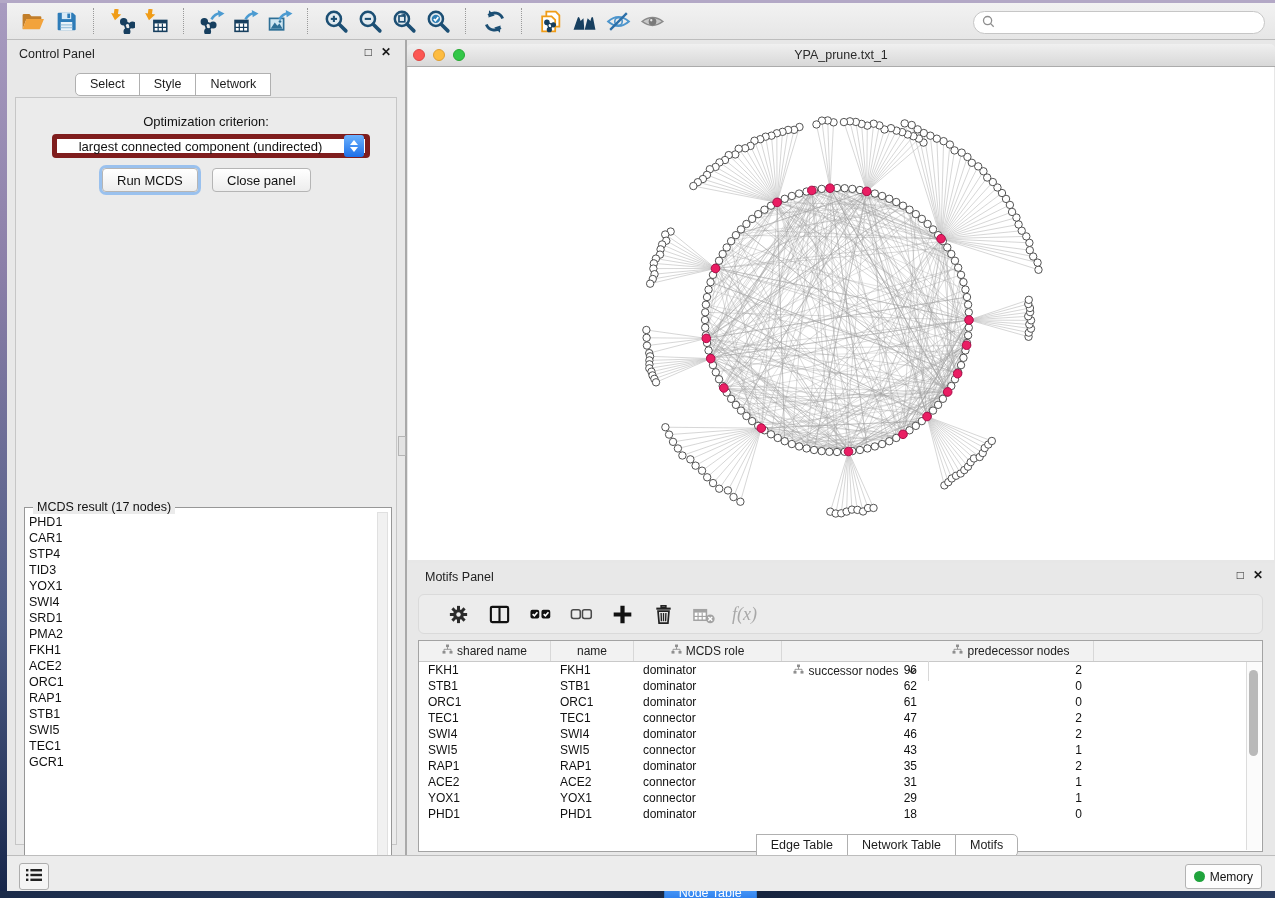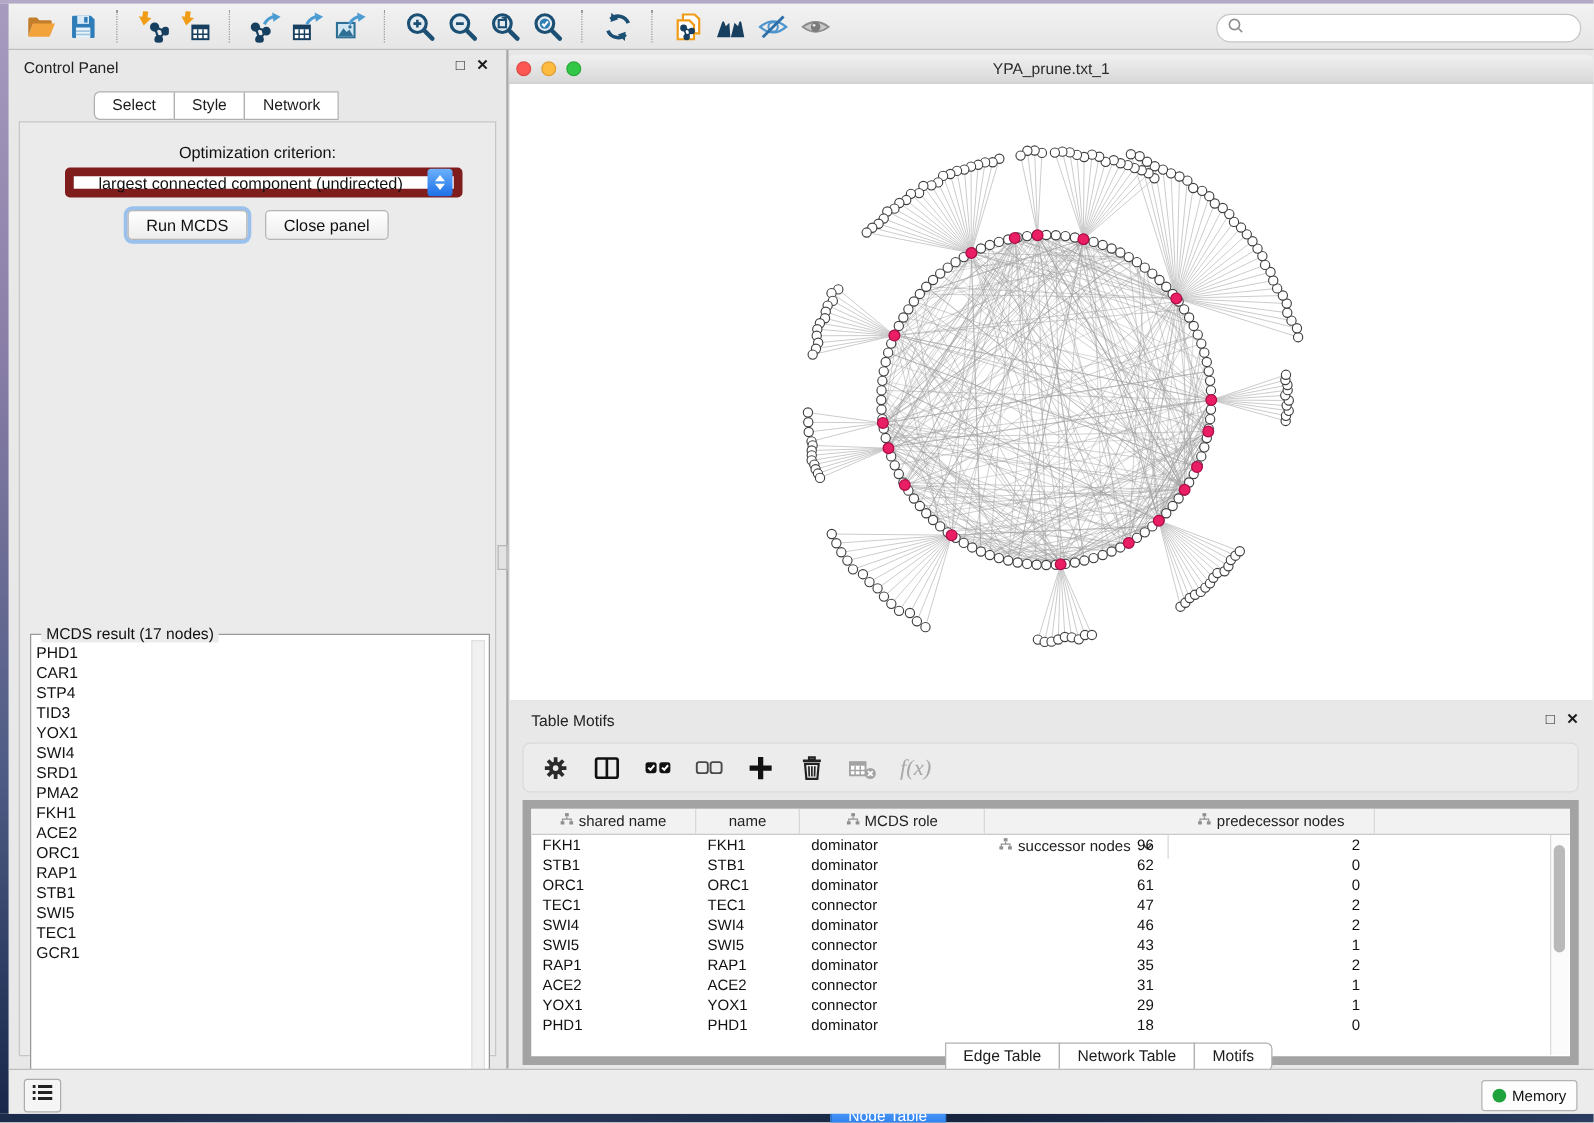--- a/index.html
+++ b/index.html
@@ -31,21 +31,21 @@
   #cp-tabs{position:absolute;left:0;top:33px;width:398px;display:flex;justify-content:center;}
   .seg-tab{height:21px;line-height:21px;padding:0 14px;font-size:12.5px;background:#fff;
     border:1px solid #b0b0b0;margin-left:-1px;text-align:center;}
   .seg-tab:first-child{border-radius:5px 0 0 5px;margin-left:0;}
   .seg-tab:last-child{border-radius:0 5px 5px 0;}
   .seg-tab.active{background:linear-gradient(#5aa8fd,#2173e8);border-color:#2f7ad1;color:#fff;margin-top:48px;}
   #cp-inner{position:absolute;left:8px;top:57px;width:382px;height:748px;background:#ebebeb;
     border:1px solid #c6c6c6;box-sizing:border-box;}
   #opt-label{position:absolute;left:0;top:16px;width:100%;text-align:center;font-size:13px;color:#111;}
   #opt-select{position:absolute;left:36px;top:36px;width:318px;height:24px;background:#fff;
-    border:7px solid #7f1d1d;border-radius:4px;display:flex;align-items:center;box-sizing:border-box;}
+    border:5px solid #7f1d1d;border-radius:4px;display:flex;align-items:center;box-sizing:border-box;}
   #opt-select .sel-text{flex:1;text-align:center;font-size:13px;color:#111;white-space:nowrap;overflow:hidden;}
   #opt-select .stepper{width:20px;height:22px;border-radius:3px;margin-right:1px;
     background:linear-gradient(#6cb2fe,#1d6fe8);display:flex;flex-direction:column;
     align-items:center;justify-content:center;gap:2px;}
   .chev{width:0;height:0;border-left:4px solid transparent;border-right:4px solid transparent;}
   .chev.up{border-bottom:5px solid #fff;}
   .chev.down{border-top:5px solid #fff;}
   .cp-btn{position:absolute;top:70px;height:24px;background:linear-gradient(#ffffff,#ededed);
     border:1px solid #b5b5b5;border-radius:4px;font-size:13px;font-family:"Liberation Sans",sans-serif;
     color:#111;padding:0 14px;}
@@ -70,24 +70,24 @@
   #light-red{left:6px;background:#fc5753;border:1px solid #df4744;}
   #light-yellow{left:26px;background:#fdbc40;border:1px solid #de9f34;}
   #light-green{left:46px;background:#33c748;border:1px solid #27aa35;}
   #net-title{position:absolute;left:0;top:4px;width:100%;text-align:center;font-size:12.5px;color:#2b2b2b;}
   #net-view{position:absolute;left:1px;top:27px;width:866px;height:493px;background:#fff;}
   
   #table-panel{left:407px;top:563px;width:868px;height:292px;background:#e8e8e8;}
   #tp-toolbar{position:absolute;left:11px;top:31px;width:845px;height:40px;background:#ececec;
     border:1px solid #dadada;border-radius:6px;display:flex;align-items:center;padding-left:14px;
     box-sizing:border-box;gap:4px;}
-  .tp-btn{width:37px;height:32px;display:flex;align-items:center;justify-content:flex-start;}
+  .tp-btn{width:37px;height:32px;display:flex;align-items:center;justify-content:flex-end;}
   .tp-btn svg{width:23px;height:23px;}
   #node-table{position:absolute;left:11px;top:77px;width:845px;height:212px;background:#fff;
-    border:7px solid #a3a3a3;box-sizing:border-box;overflow:hidden;}
+    border:1px solid #a3a3a3;box-sizing:border-box;overflow:hidden;}
   #tbl-header{display:flex;height:20px;background:#f2f2f2;border-bottom:1px solid #c9c9c9;}
   .hcell{display:flex;align-items:center;justify-content:center;gap:4px;font-size:12px;color:#222;
     border-right:1px solid #d8d8d8;box-sizing:border-box;height:20px;}
   .trow{display:flex;height:16px;align-items:center;}
   .tcell{font-size:12px;color:#111;box-sizing:border-box;white-space:nowrap;overflow:hidden;}
   .tcell.left{padding-left:9px;text-align:left;}
   .tcell.right{padding-right:12px;text-align:right;}
   #tbl-scroll{position:absolute;right:1px;top:21px;width:14px;bottom:1px;background:#fbfbfb;
     border-left:1px solid #dcdcdc;}
   #tbl-thumb{position:absolute;left:2px;top:8px;width:9px;height:86px;background:#b9b9b9;border-radius:5px;}
@@ -1145,21 +1145,21 @@
           <circle cx="495" cy="367.3153532995459" r="4.3" fill="#ea1e63" stroke="#ad0e4b" stroke-width="1"></circle>
           <circle cx="539.7045149687959" cy="324.89235262198355" r="4.3" fill="#ea1e63" stroke="#ad0e4b" stroke-width="1"></circle>
           <circle cx="549.5880004088233" cy="306.68923688600563" r="4.3" fill="#ea1e63" stroke="#ad0e4b" stroke-width="1"></circle>
           <circle cx="558.5747882150916" cy="278.1867873897039" r="4.3" fill="#ea1e63" stroke="#ad0e4b" stroke-width="1"></circle>
         </g>
       </svg></div>
 </div>
 
 <div class="abs" id="table-panel">
   <div class="panel-titlebar">
-    <span class="panel-title" style="left:18px;">Table Motifs</span>
+    <span class="panel-title" style="left:18px;">Motifs Panel</span>
     <span class="panel-winbtns" style="right:12px;">
       <span class="wbtn">□</span>
       <span class="wbtn" style="font-weight:bold;">✕</span>
     </span>
   </div>
   <div id="tp-toolbar">
       <div class="tp-btn">
         <svg viewBox="0 0 24 24">
           <line x1="16.5" y1="12" x2="21" y2="12" stroke="#2b2b2b" stroke-width="3.1"></line>
           <line x1="15.181980515339465" y1="15.181980515339465" x2="18.36396103067893" y2="18.36396103067893" stroke="#2b2b2b" stroke-width="3.1"></line>

